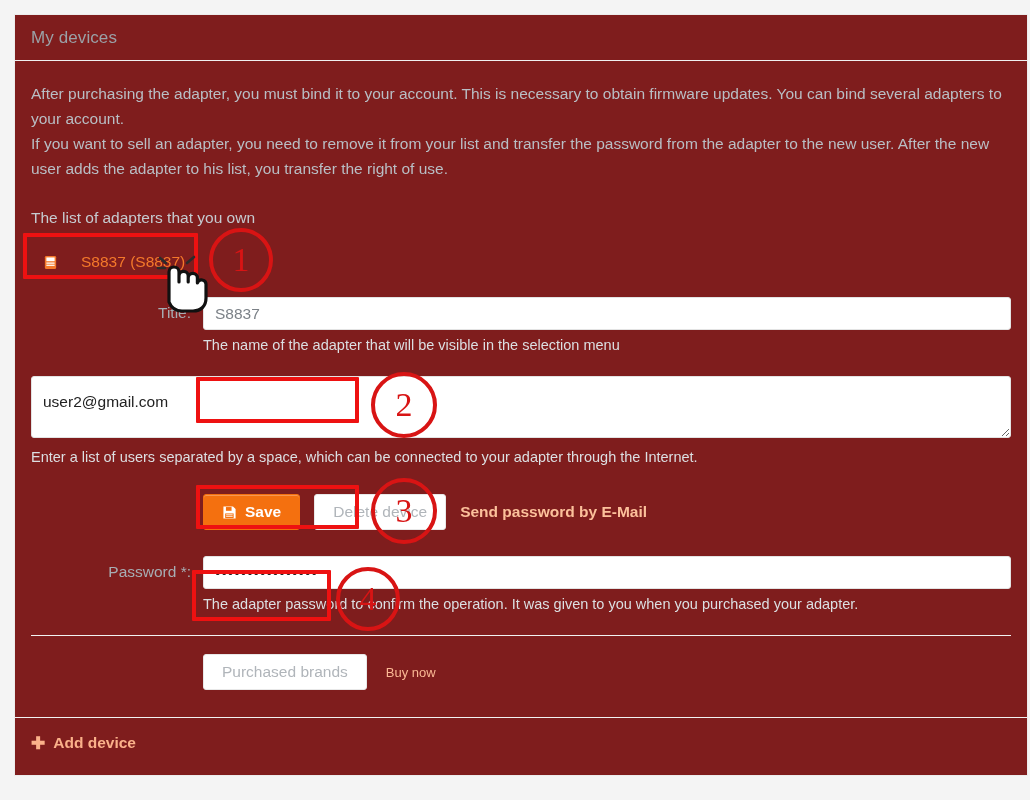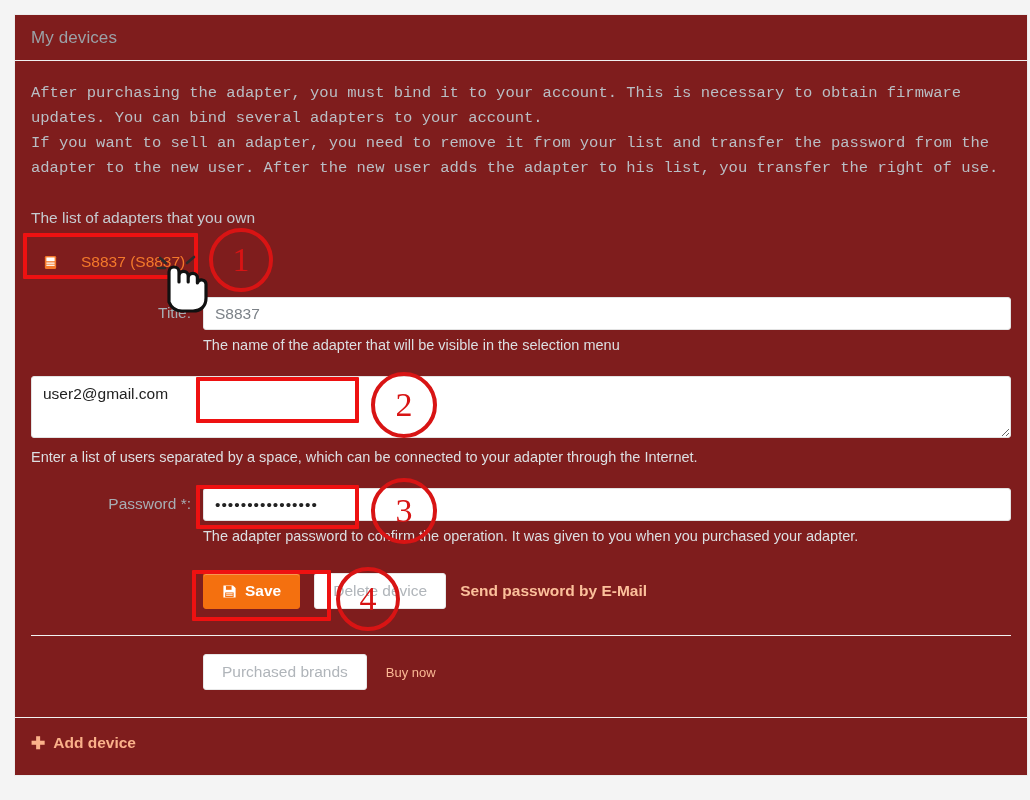--- a/index.html
+++ b/index.html
@@ -42,21 +42,21 @@
   .panel-body {
     padding: 20px 16px 0 16px;
     box-sizing: border-box;
   }
   .intro {
     font-size: 15.5px;
     line-height: 25px;
     color: #b9bec4;
     max-width: 985px;
   }
-  .intro .blk { display:block;font-family:Liberation Mono, monospace; }
+  .intro .blk { display:block; }
   .subnote {
     margin-top: 28px;
     font-size: 15.5px;
     color: #c6cbd0;
   }
 
   
   .tabs {
     margin-top: 22px;
     height: 34px;
@@ -103,21 +103,21 @@
   }
   .ctrl {
     width: 100%;
     box-sizing: border-box;
     border: 1px solid #e3e3e3;
     border-radius: 3px;
     background: #fff;
     font-family: "Liberation Sans", sans-serif;
     font-size: 15.5px;
     color: #7b8187;
-    padding: 7px 11px;
+    padding: 15px 11px;
     outline: none;
   }
   .ctrl.input { height: 33px; }
   .ctrl.textarea {
     height: 62px;
     resize: vertical;
     line-height: 20px;
     color: #222;
   }
   .ctrl.pass {
@@ -281,28 +281,20 @@
           <div class="row-control">
             <input class="ctrl input" type="text" value="S8837" style="">
             <div class="helper">The name of the adapter that will be visible in the selection menu</div>
           </div>
         </div>
 
         <div class="row">
           <div class="row-control">
             <textarea class="ctrl textarea" style="">user2@gmail.com</textarea>
             <div class="helper">Enter a list of users separated by a space, which can be connected to your adapter through the Internet.</div>
-          </div>
-        </div>
-
-        <div class="row">
-          <div class="row-label">Password *:</div>
-          <div class="row-control">
-            <input class="ctrl pass" type="text" value="••••••••••••••••" style="">
-            <div class="helper">The adapter password to confirm the operation. It was given to you when you purchased your adapter.</div>
           </div>
         </div>
 
         <div class="row">
           <div class="row-label"></div>
           <div class="row-control">
             <div class="btnrow">
               <button class="btn btn-primary">
                 <span class="floppy">
                   <svg width="15" height="15" viewBox="0 0 16 16">
@@ -316,20 +308,28 @@
                 <span>Save</span>
               </button>
               <button class="btn btn-default">
                 <span>Delete device</span>
               </button>
               <span class="linkbtn">Send password by E-Mail</span>
             </div>
           </div>
         </div>
 
+        <div class="row">
+          <div class="row-label">Password *:</div>
+          <div class="row-control">
+            <input class="ctrl pass" type="text" value="••••••••••••••••" style="">
+            <div class="helper">The adapter password to confirm the operation. It was given to you when you purchased your adapter.</div>
+          </div>
+        </div>
+
       </div>
 
       <div class="sep"></div>
 
       <div class="brandrow">
         <button class="btn btn-default">
           <span>Purchased brands</span>
         </button>
         <span class="brand-link">Buy now</span>
       </div>

